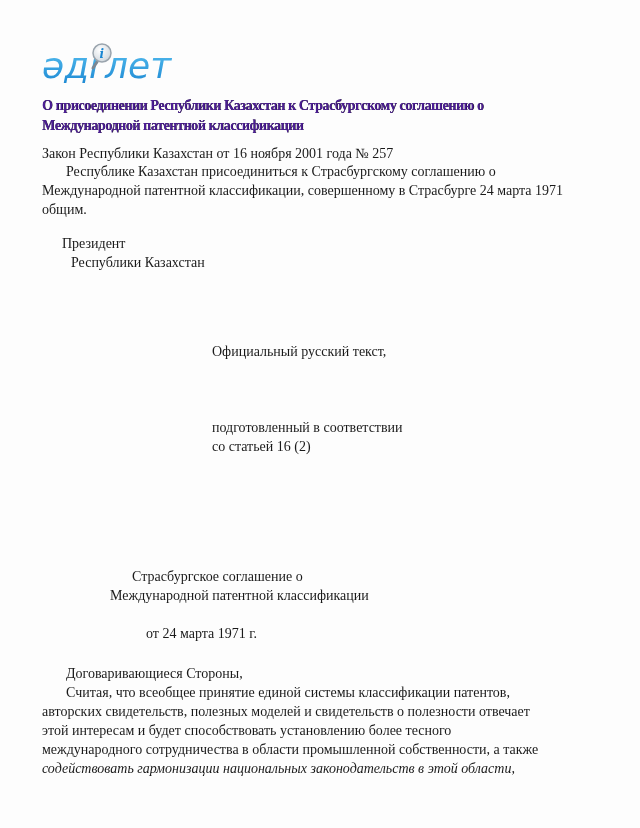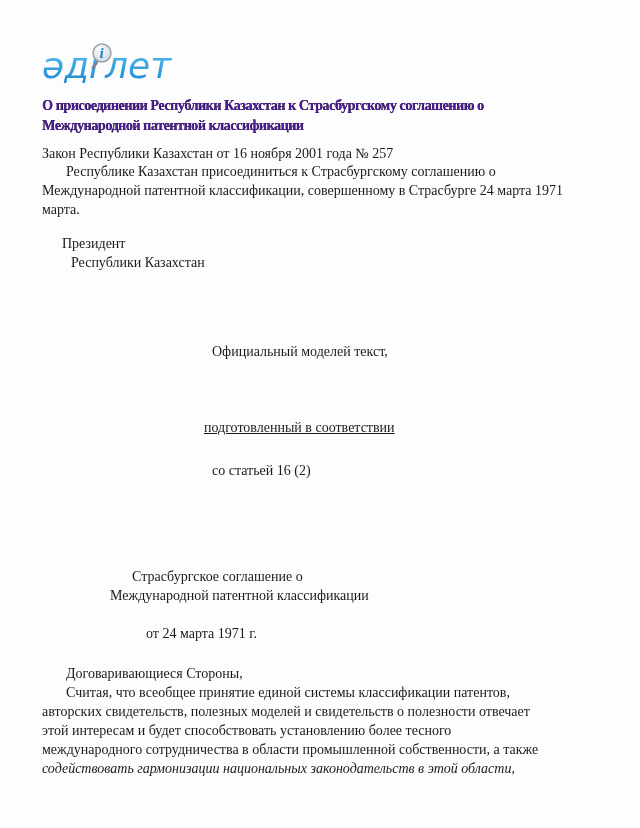--- a/index.html
+++ b/index.html
@@ -69,29 +69,29 @@
 </div>
 
 <div class="title">
   <div>О присоединении Республики Казахстан к Страсбургскому соглашению о</div>
   <div>Международной патентной классификации</div>
 </div>
 
 <div class="t" style="left:42px; top:144px;">Закон Республики Казахстан от 16 ноября 2001 года № 257</div>
 <div class="t" style="left:66px; top:162px;">Республике Казахстан присоединиться к Страсбургскому соглашению о</div>
 <div class="t" style="left:42px; top:181px;text-align:right;">Международной патентной классификации, совершенному в Страсбурге 24 марта 1971</div>
-<div class="t" style="left:42px; top:200px;">марта.</div>
+<div class="t" style="left:42px; top:200px;">общим.</div>
 
 <div class="t" style="left:62px; top:234px;">Президент</div>
 <div class="t" style="left:71px; top:253px;text-align:right;">Республики Казахстан</div>
 
-<div class="t" style="left:212px; top:342px;">Официальный моделей текст,</div>
+<div class="t" style="left:212px; top:342px;">Официальный русский текст,</div>
 
-<div class="t" style="left:204px; top:418px;text-decoration:underline;">подготовленный в соответствии</div>
-<div class="t" style="left:212px; top:437px;margin-top:24px;">со статьей 16 (2)</div>
+<div class="t" style="left:212px; top:418px;">подготовленный в соответствии</div>
+<div class="t" style="left:212px; top:437px;">со статьей 16 (2)</div>
 
 <div class="t" style="left:132px; top:567px;">Страсбургское соглашение о</div>
 <div class="t" style="left:110px; top:586px;">Международной патентной классификации</div>
 <div class="t" style="left:146px; top:624px;">от 24 марта 1971 г.</div>
 
 <div class="t" style="left:66px; top:664px;">Договаривающиеся Стороны,</div>
 <div class="t" style="left:66px; top:683px;">Считая, что всеобщее принятие единой системы классификации патентов,</div>
 <div class="t" style="left:42px; top:702px;">авторских свидетельств, полезных моделей и свидетельств о полезности отвечает</div>
 <div class="t" style="left:42px; top:721px;">этой интересам и будет способствовать установлению более тесного</div>
 <div class="t" style="left:42px; top:740px;">международного сотрудничества в области промышленной собственности, а также</div>

